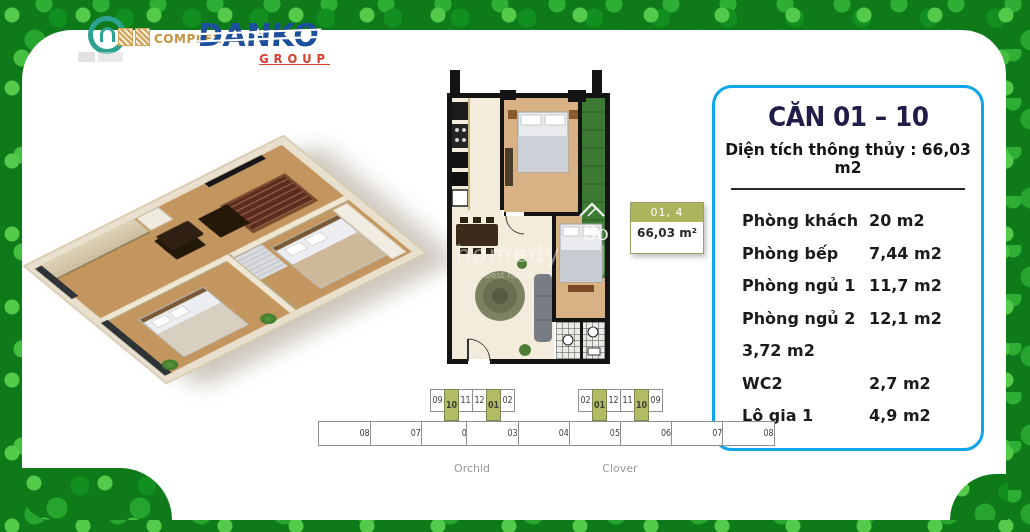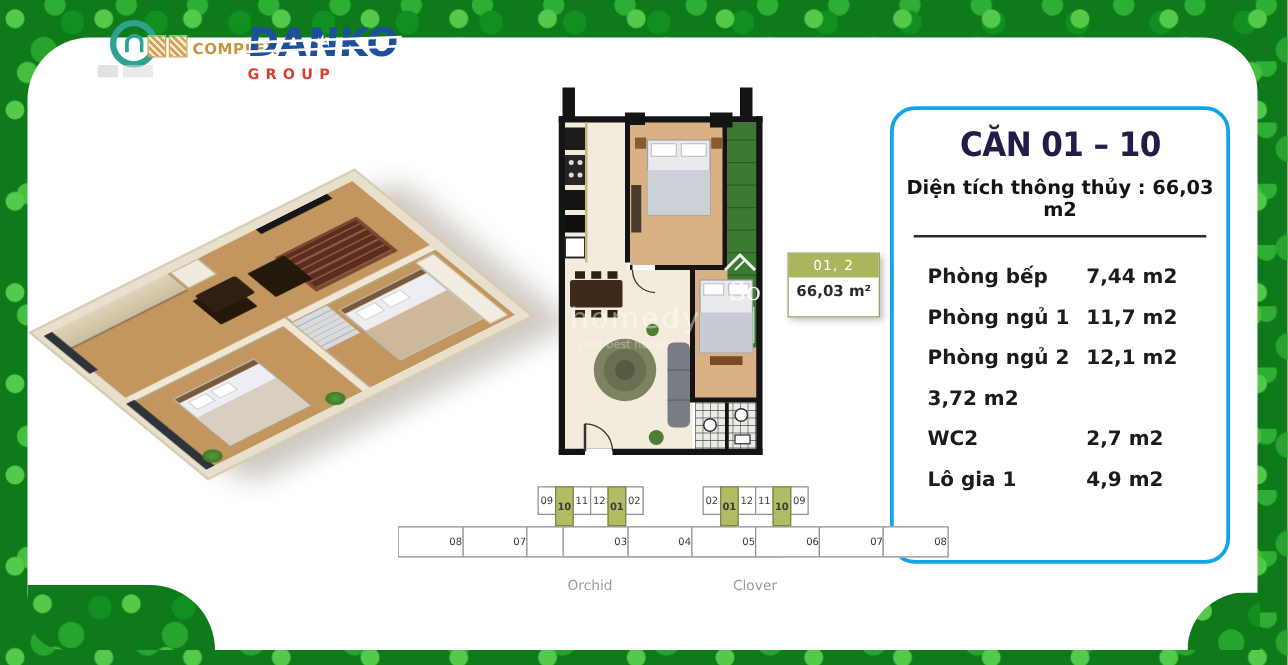--- a/index.html
+++ b/index.html
@@ -50,21 +50,21 @@
   .danko-name{position:relative;display:inline-block;font-size:30px;font-weight:900;
     color:#1c4f9c;line-height:1;letter-spacing:0;transform:skewX(-4deg) scaleY(1.05);}
   .danko-name:before{content:"";position:absolute;left:-2px;right:-2px;top:11px;height:2px;
     background:#fff;transform:rotate(-2deg);}
   .danko-name:after{content:"";position:absolute;left:-2px;right:-2px;top:18px;height:2px;
     background:#fff;transform:rotate(-2deg);}
   .danko-star{position:absolute;left:52px;top:7px;width:14px;height:14px;background:#ffffff;
     clip-path:polygon(50% 0,61% 39%,100% 50%,61% 61%,50% 100%,39% 61%,0 50%,39% 39%);
     transform:rotate(14deg);}
   .danko-group{color:#d6402d;font-size:11.5px;font-weight:700;letter-spacing:5px;
-    text-align:left;margin-top:2px;}
+    text-align:right;margin-top:2px;text-decoration:underline;}
 
   
   .scene{position:absolute;left:20px;top:92px;width:400px;height:320px;}
   .iso{position:absolute;left:46px;top:56px;width:300px;height:205px;
     background:#c2965e;border:9px solid #e8dfcc;outline:2px solid #d6ccb2;
     box-shadow:20px 28px 26px rgba(80,60,30,.28);
     transform:rotateX(50deg) rotateZ(-38deg) scale(1.03);}
   .iso *{position:absolute;}
   .k-cab{left:0;top:0;width:118px;height:24px;background:linear-gradient(#ded2b8,#cbbd9e);
     border-bottom:2px solid #8c7a58;}
@@ -111,21 +111,21 @@
     margin:13px 0 9px;letter-spacing:-.5px;}
   .panel-title span{display:inline-block;transform:scaleX(.92);}
   .panel-sub{font-size:15.5px;font-weight:700;color:#141414;text-align:center;padding:0 6px;}
   .panel-div{border:none;border-top:2px solid #2b2b2b;margin:11px 16px 21px;}
   .room-row{display:flex;padding:0 18px 0 27px;margin-bottom:13.5px;font-size:16px;
     font-weight:600;color:#1b1b1b;}
   .room-label{flex:1;}
   .room-value{width:94px;text-align:left;}
 
   
-  .keyplans{position:absolute;left:424px;top:389px;display:flex;gap:36px;}
+  .keyplans{position:absolute;left:424px;top:389px;display:flex;gap:52px;}
   .keyplan{width:96px;}
   .kp-row{display:flex;justify-content:center;}
   .kp-bot{margin-top:9px;}
   .kp-cell{width:13px;height:21px;border:1px solid #8f8f8f;margin-right:-1px;background:#fff;
     font-size:8px;color:#3c3c3c;display:flex;align-items:center;justify-content:center;}
   .kp-bot .kp-cell{height:23px;padding-left:40px;}
   .kp-cell.hl{background:#b2bc62;border-color:#7e8550;height:30px;margin-bottom:-9px;
     position:relative;z-index:2;font-weight:700;}
   .kp-label{text-align:center;color:#9b9b9b;font-size:11px;margin-top:16px;}
 </style>
@@ -275,31 +275,35 @@
   <g opacity="0.9">
     <path d="M138,152 L150,140 L162,152" fill="none" stroke="#ffffff" stroke-width="2.4"></path>
     <path d="M146,152 L154,144 L162,152" fill="none" stroke="#ffffff" stroke-width="1.6"></path>
     <text x="141" y="176" font-size="20" fill="#ffffff" font-family="DejaVu Serif, serif">So</text>
   </g>
   <text x="14" y="198" font-size="23" fill="#ffffff" opacity="0.42" letter-spacing="2">homedy</text>
   <text x="20" y="214" font-size="9" fill="#ffffff" opacity="0.38">your best home</text>
 </svg>
 
 <div class="unit-badge">
-  <div class="ub-top">01, 2</div>
+  <div class="ub-top">01, 4</div>
   <div class="ub-bot">66,03 m²</div>
 </div>
 
 <div class="panel">
   <div class="panel-title">
     <span>CĂN 01 – 10</span>
   </div>
   <div class="panel-sub">Diện tích thông thủy : 66,03 m2</div>
   <hr class="panel-div">
   <div>
+      <div class="room-row">
+        <span class="room-label">Phòng khách</span>
+        <span class="room-value">20 m2</span>
+      </div>
       <div class="room-row">
         <span class="room-label">Phòng bếp</span>
         <span class="room-value">7,44 m2</span>
       </div>
       <div class="room-row">
         <span class="room-label">Phòng ngủ 1</span>
         <span class="room-value">11,7 m2</span>
       </div>
       <div class="room-row">
         <span class="room-label">Phòng ngủ 2</span>

